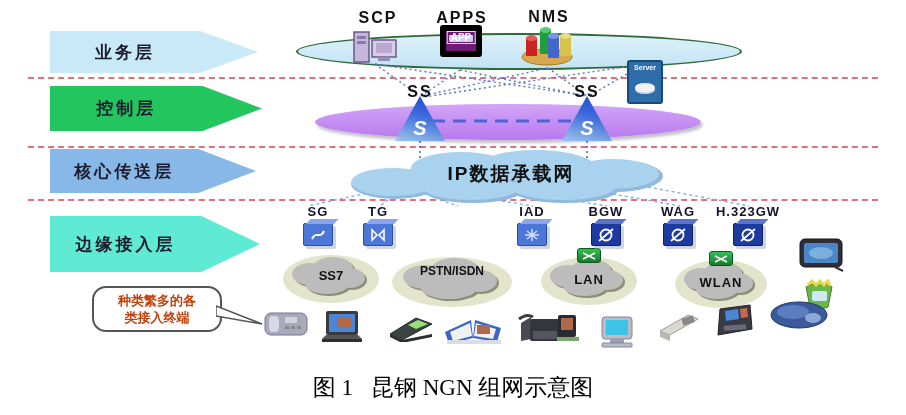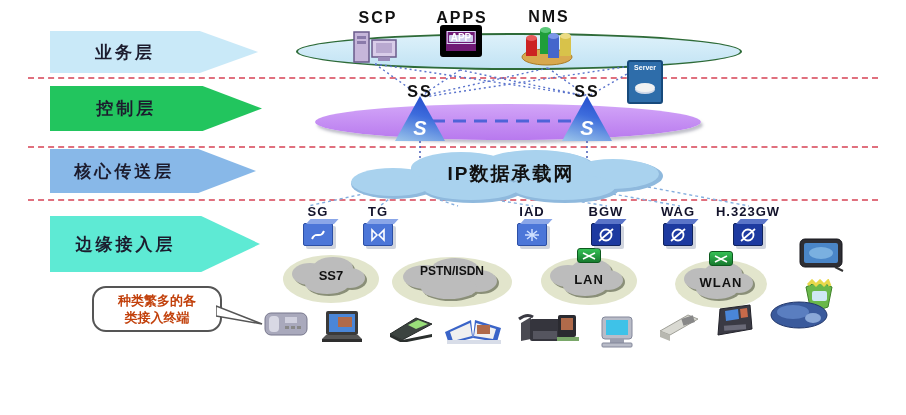--- a/index.html
+++ b/index.html
@@ -420,14 +420,17 @@
     <path d="M8,6 L12,2 L16,6 L20,2 L24,6 L28,2 L30,7" stroke="#e8d84a" stroke-width="3" fill="none"></path>
     <rect x="12" y="12" width="15" height="10" rx="2" fill="#cfe8f5"></rect>
   </svg>
 
   <svg class="icon-abs" style="left:769px;top:300px" width="62" height="30">
     <ellipse cx="30" cy="15" rx="28" ry="13" fill="#3a5a9c" stroke="#22376a"></ellipse>
     <ellipse cx="24" cy="12" rx="16" ry="7" fill="#5a7ec0"></ellipse>
     <ellipse cx="44" cy="18" rx="8" ry="5" fill="#8aa8d8"></ellipse>
   </svg>
 
+  <div class="caption">
+    <span class="fig">图 1</span><span>昆钢 NGN 组网示意图</span>
+  </div>
 
 </div>
 
 </body></html>

